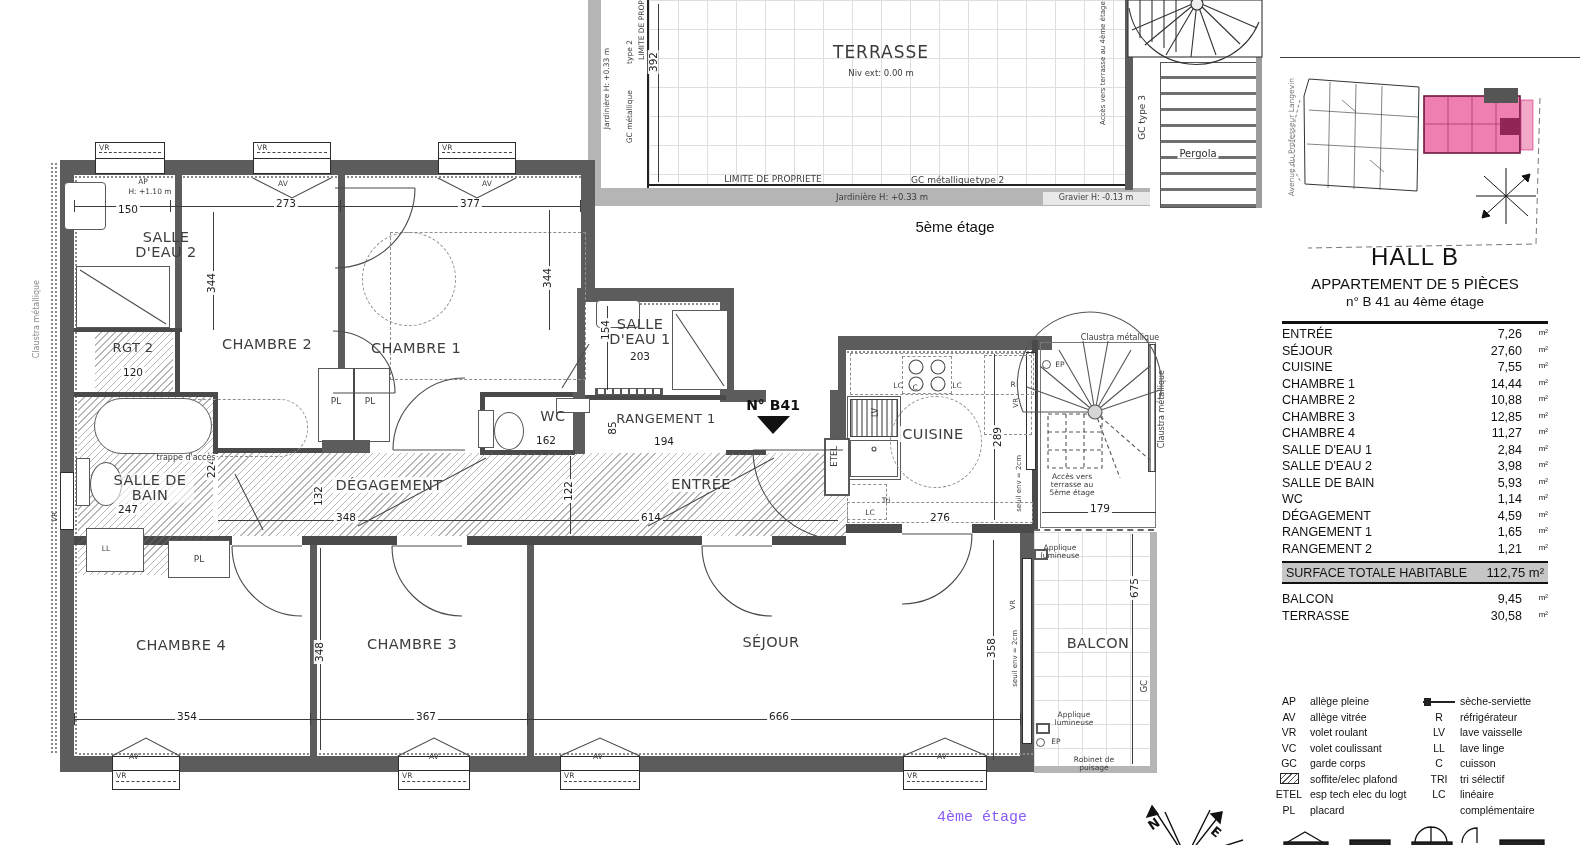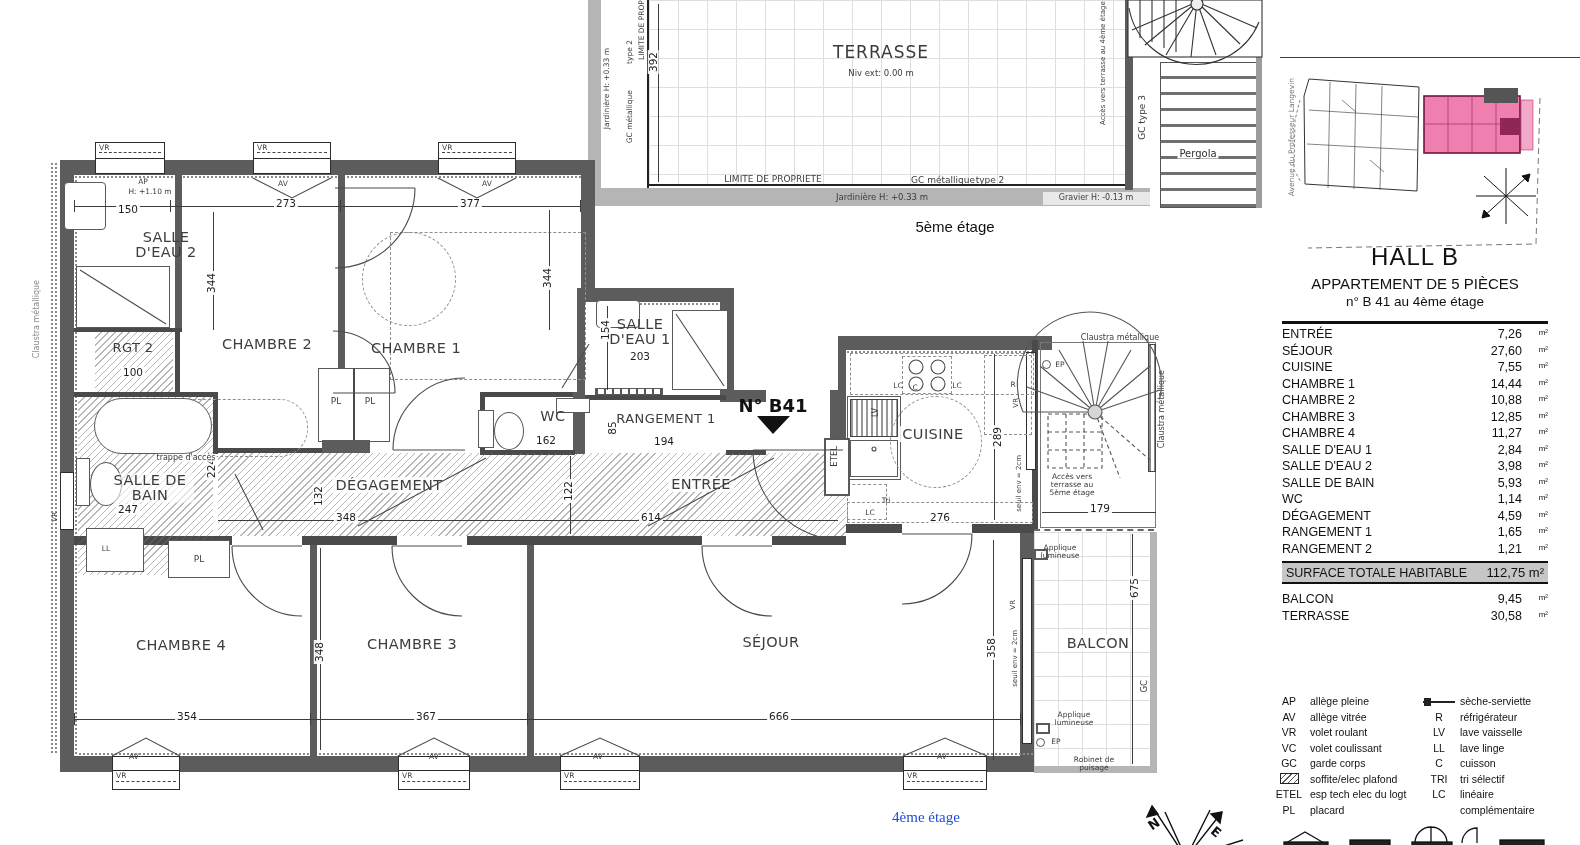--- a/index.html
+++ b/index.html
@@ -410,21 +410,21 @@
 <div class="dline" style="left:170px;top:200px;width:1px;height:12px"></div>
 <div class="dline" style="left:340px;top:200px;width:1px;height:12px"></div>
 <div class="dline" style="left:580px;top:200px;width:1px;height:12px"></div>
 <div class="lbl dim" style="left:128px;top:209px">150</div>
 <div class="lbl dim" style="left:286px;top:203px">273</div>
 <div class="lbl dim" style="left:470px;top:203px">377</div>
 <div class="dline" style="left:213px;top:212px;width:1px;height:118px"></div>
 <div class="lbl dim vdim" style="left:211px;top:283px">344</div>
 <div class="dline" style="left:549px;top:210px;width:1px;height:120px"></div>
 <div class="lbl dim vdim" style="left:547px;top:278px">344</div>
-<div class="lbl dim" style="left:133px;top:372px">100</div>
+<div class="lbl dim" style="left:133px;top:372px">120</div>
 <div class="dline" style="left:607px;top:306px;width:1px;height:84px"></div>
 <div class="lbl dim vdim" style="left:605px;top:330px">154</div>
 <div class="lbl dim" style="left:640px;top:356px">203</div>
 <div class="lbl dim" style="left:546px;top:440px">162</div>
 <div class="lbl dim vdim" style="left:612px;top:428px">85</div>
 <div class="lbl dim" style="left:664px;top:441px">194</div>
 <div class="dline" style="left:570px;top:456px;width:1px;height:78px"></div>
 <div class="lbl dim vdim" style="left:568px;top:491px">122</div>
 <div class="dline" style="left:218px;top:520px;width:620px;height:1px"></div>
 <div class="lbl dim" style="left:346px;top:517px">348</div>
@@ -461,22 +461,22 @@
 <div class="lbl room" style="left:666px;top:418px;font-size:13px">RANGEMENT 1</div>
 <div class="lbl room" style="left:701px;top:484px;background:rgba(255,255,255,.85);padding:0 3px">ENTRÉE</div>
 <div class="lbl room" style="left:933px;top:434px;background:rgba(255,255,255,.85);padding:0 3px">CUISINE</div>
 <div class="lbl room wrap" style="left:150px;top:488px;background:rgba(255,255,255,.6)">SALLE DE BAIN</div>
 <div class="lbl room" style="left:389px;top:485px;background:rgba(255,255,255,.85);padding:0 3px">DÉGAGEMENT</div>
 <div class="lbl room" style="left:181px;top:645px">CHAMBRE 4</div>
 <div class="lbl room" style="left:412px;top:644px">CHAMBRE 3</div>
 <div class="lbl room" style="left:771px;top:642px">SÉJOUR</div>
 <div class="lbl room" style="left:1098px;top:643px;background:rgba(255,255,255,.8);padding:0 2px">BALCON</div>
 <div class="lbl tiny" style="left:186px;top:458px;font-size:8px;background:rgba(255,255,255,.8)">trappe d'accès</div>
-<div class="lbl" style="left:773px;top:405px;font-size:18px;font-weight:bold;color:#111">N° B41</div>
-<div class="lbl" style="left:926px;top:817px;font-size:15px;color:#1d4ed8;font-family:Liberation Serif, serif">4ème étage</div>
+<div class="lbl" style="left:773px;top:405px;font-size:14px;font-weight:bold;color:#111">N° B41</div>
+<div class="lbl" style="left:982px;top:817px;font-size:15px;color:#8b5cf6;font-family:Liberation Mono, monospace">4ème étage</div>
 <div class="lbl" style="left:1154px;top:824px;font-size:13px;font-weight:bold;color:#111;transform:translate(-50%,-50%) rotate(-35deg)">N</div>
 <div class="lbl" style="left:1216px;top:832px;font-size:13px;font-weight:bold;color:#111;transform:translate(-50%,-50%) rotate(40deg)">E</div>
 
 <svg width="1580" height="845" viewBox="0 0 1580 845" style="position:absolute;left:0;top:0;pointer-events:none" xmlns="http://www.w3.org/2000/svg">
   <g fill="none" stroke="#4a4a4a" stroke-width="1.1">
 
     <path d="M415,188 A80 80 0 0 1 335,268 M335,188 L415,188"></path>
     <path d="M395,393 A62 62 0 0 0 333,331 M333,393 L395,393"></path>
     <path d="M393,450 A72 72 0 0 1 465,378 M465,450 L393,450"></path>
     <path d="M358,526 L486,458"></path>

